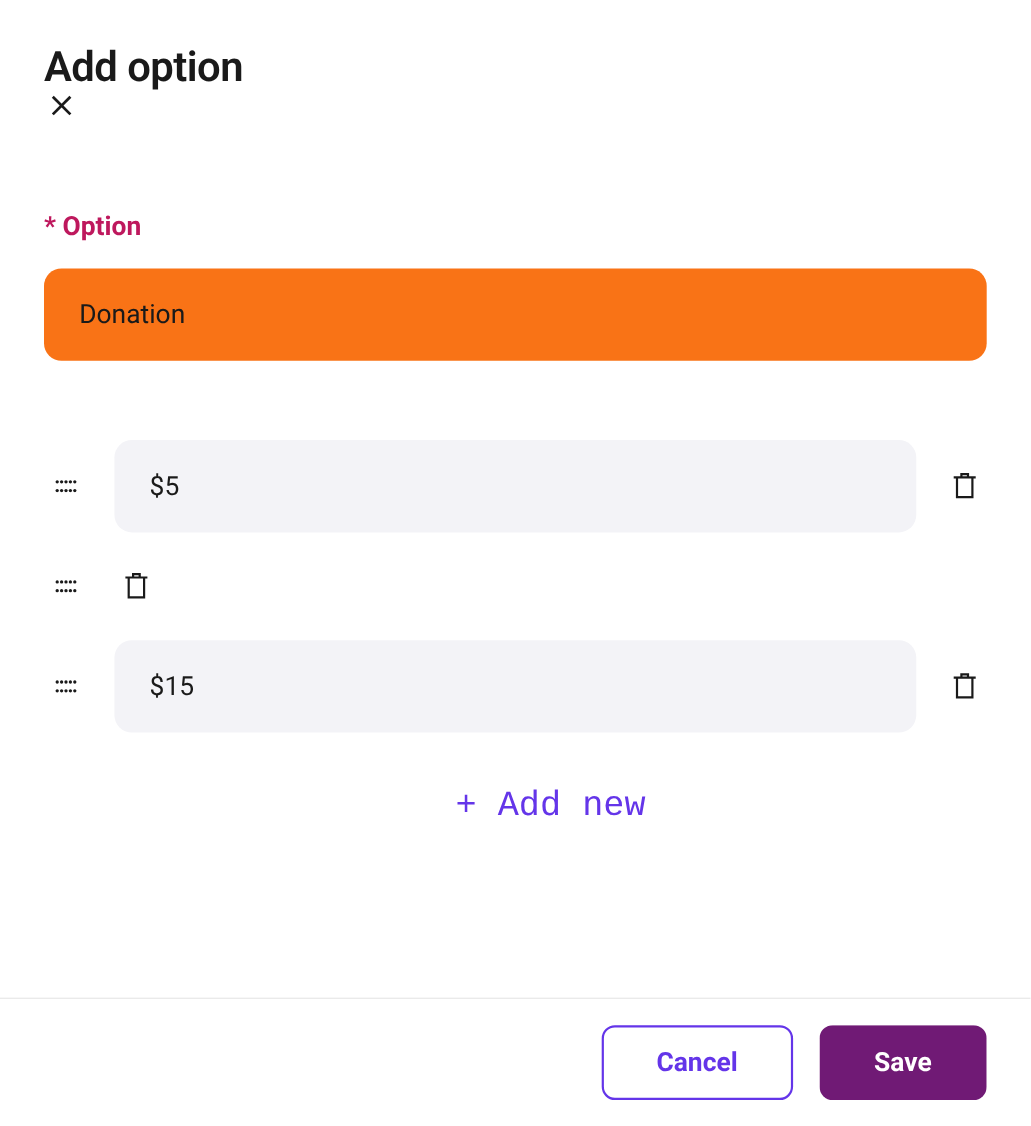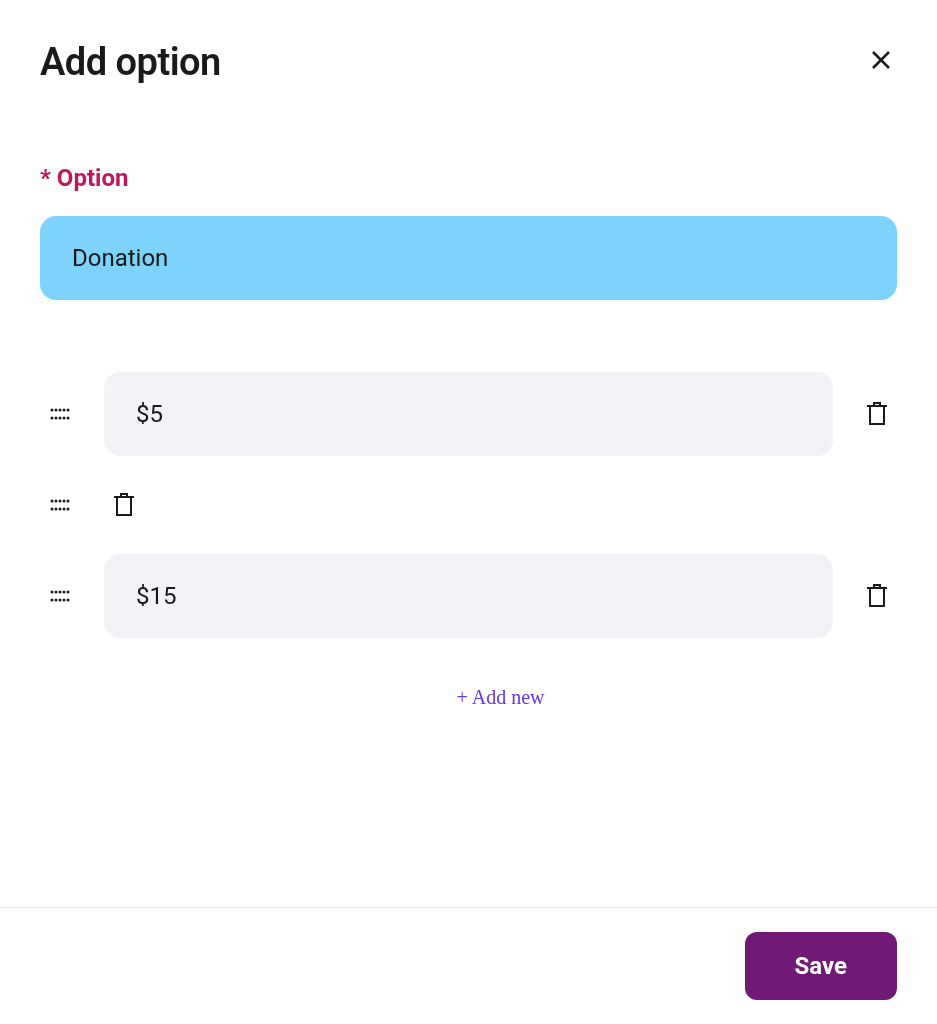--- a/index.html
+++ b/index.html
@@ -16,22 +16,23 @@
     }
     .modal-container {
       padding: 40px;
       height: 100%;
       display: flex;
       flex-direction: column;
     }
     .modal-header {
       display: flex;
       justify-content: space-between;
-      align-items: center;
+      align-items: flex-start;
       margin-bottom: 80px;
+      flex-direction: column;
     }
     .modal-title {
       font-size: 38px;
       font-weight: 600;
       color: #1a1a1a;
       letter-spacing: -0.5px;
     }
     .close-button {
       background: none;
       border: none;
@@ -53,21 +54,21 @@
     }
     .form-label {
       font-size: 24px;
       font-weight: 700;
       color: #be185d;
       margin-bottom: 24px;
       display: block;
     }
     .text-input {
       width: 100%;
-      background: #7dd3fc;
+      background: #f97316;
       border: none;
       border-radius: 16px;
       padding: 28px 32px;
       font-size: 24px;
       color: #1a1a1a;
       font-family: inherit;
       outline: none;
     }
     .selections-container {
       display: flex;
@@ -114,27 +115,27 @@
       flex-shrink: 0;
     }
     .delete-button svg {
       width: 22px;
       height: 26px;
     }
     .add-new-button {
       background: none;
       border: none;
       cursor: pointer;
-      font-size: 20px;
+      font-size: 32px;
       font-weight: 500;
       color: #6435e9;
       padding: 8px 0;
       margin-left: 64px;
       margin-top: 8px;
-      font-family: Liberation Serif, serif;
+      font-family: Liberation Mono, monospace;
     }
     .modal-footer {
       position: absolute;
       bottom: 0;
       left: 0;
       right: 0;
       border-top: 1px solid #e5e5e5;
       padding: 24px 40px;
       display: flex;
       justify-content: flex-end;
@@ -254,15 +255,16 @@
             <path d="M4 5 V23 H18 V5"></path>
           </svg>
         </button>
       </div>
 
       <button class="add-new-button">+ Add new</button>
     </div>
   </div>
 
   <div class="modal-footer">
+    <button class="btn btn-secondary">Cancel</button>
     <button class="btn btn-primary">Save</button>
   </div>
 </div>
 
 </body></html>

